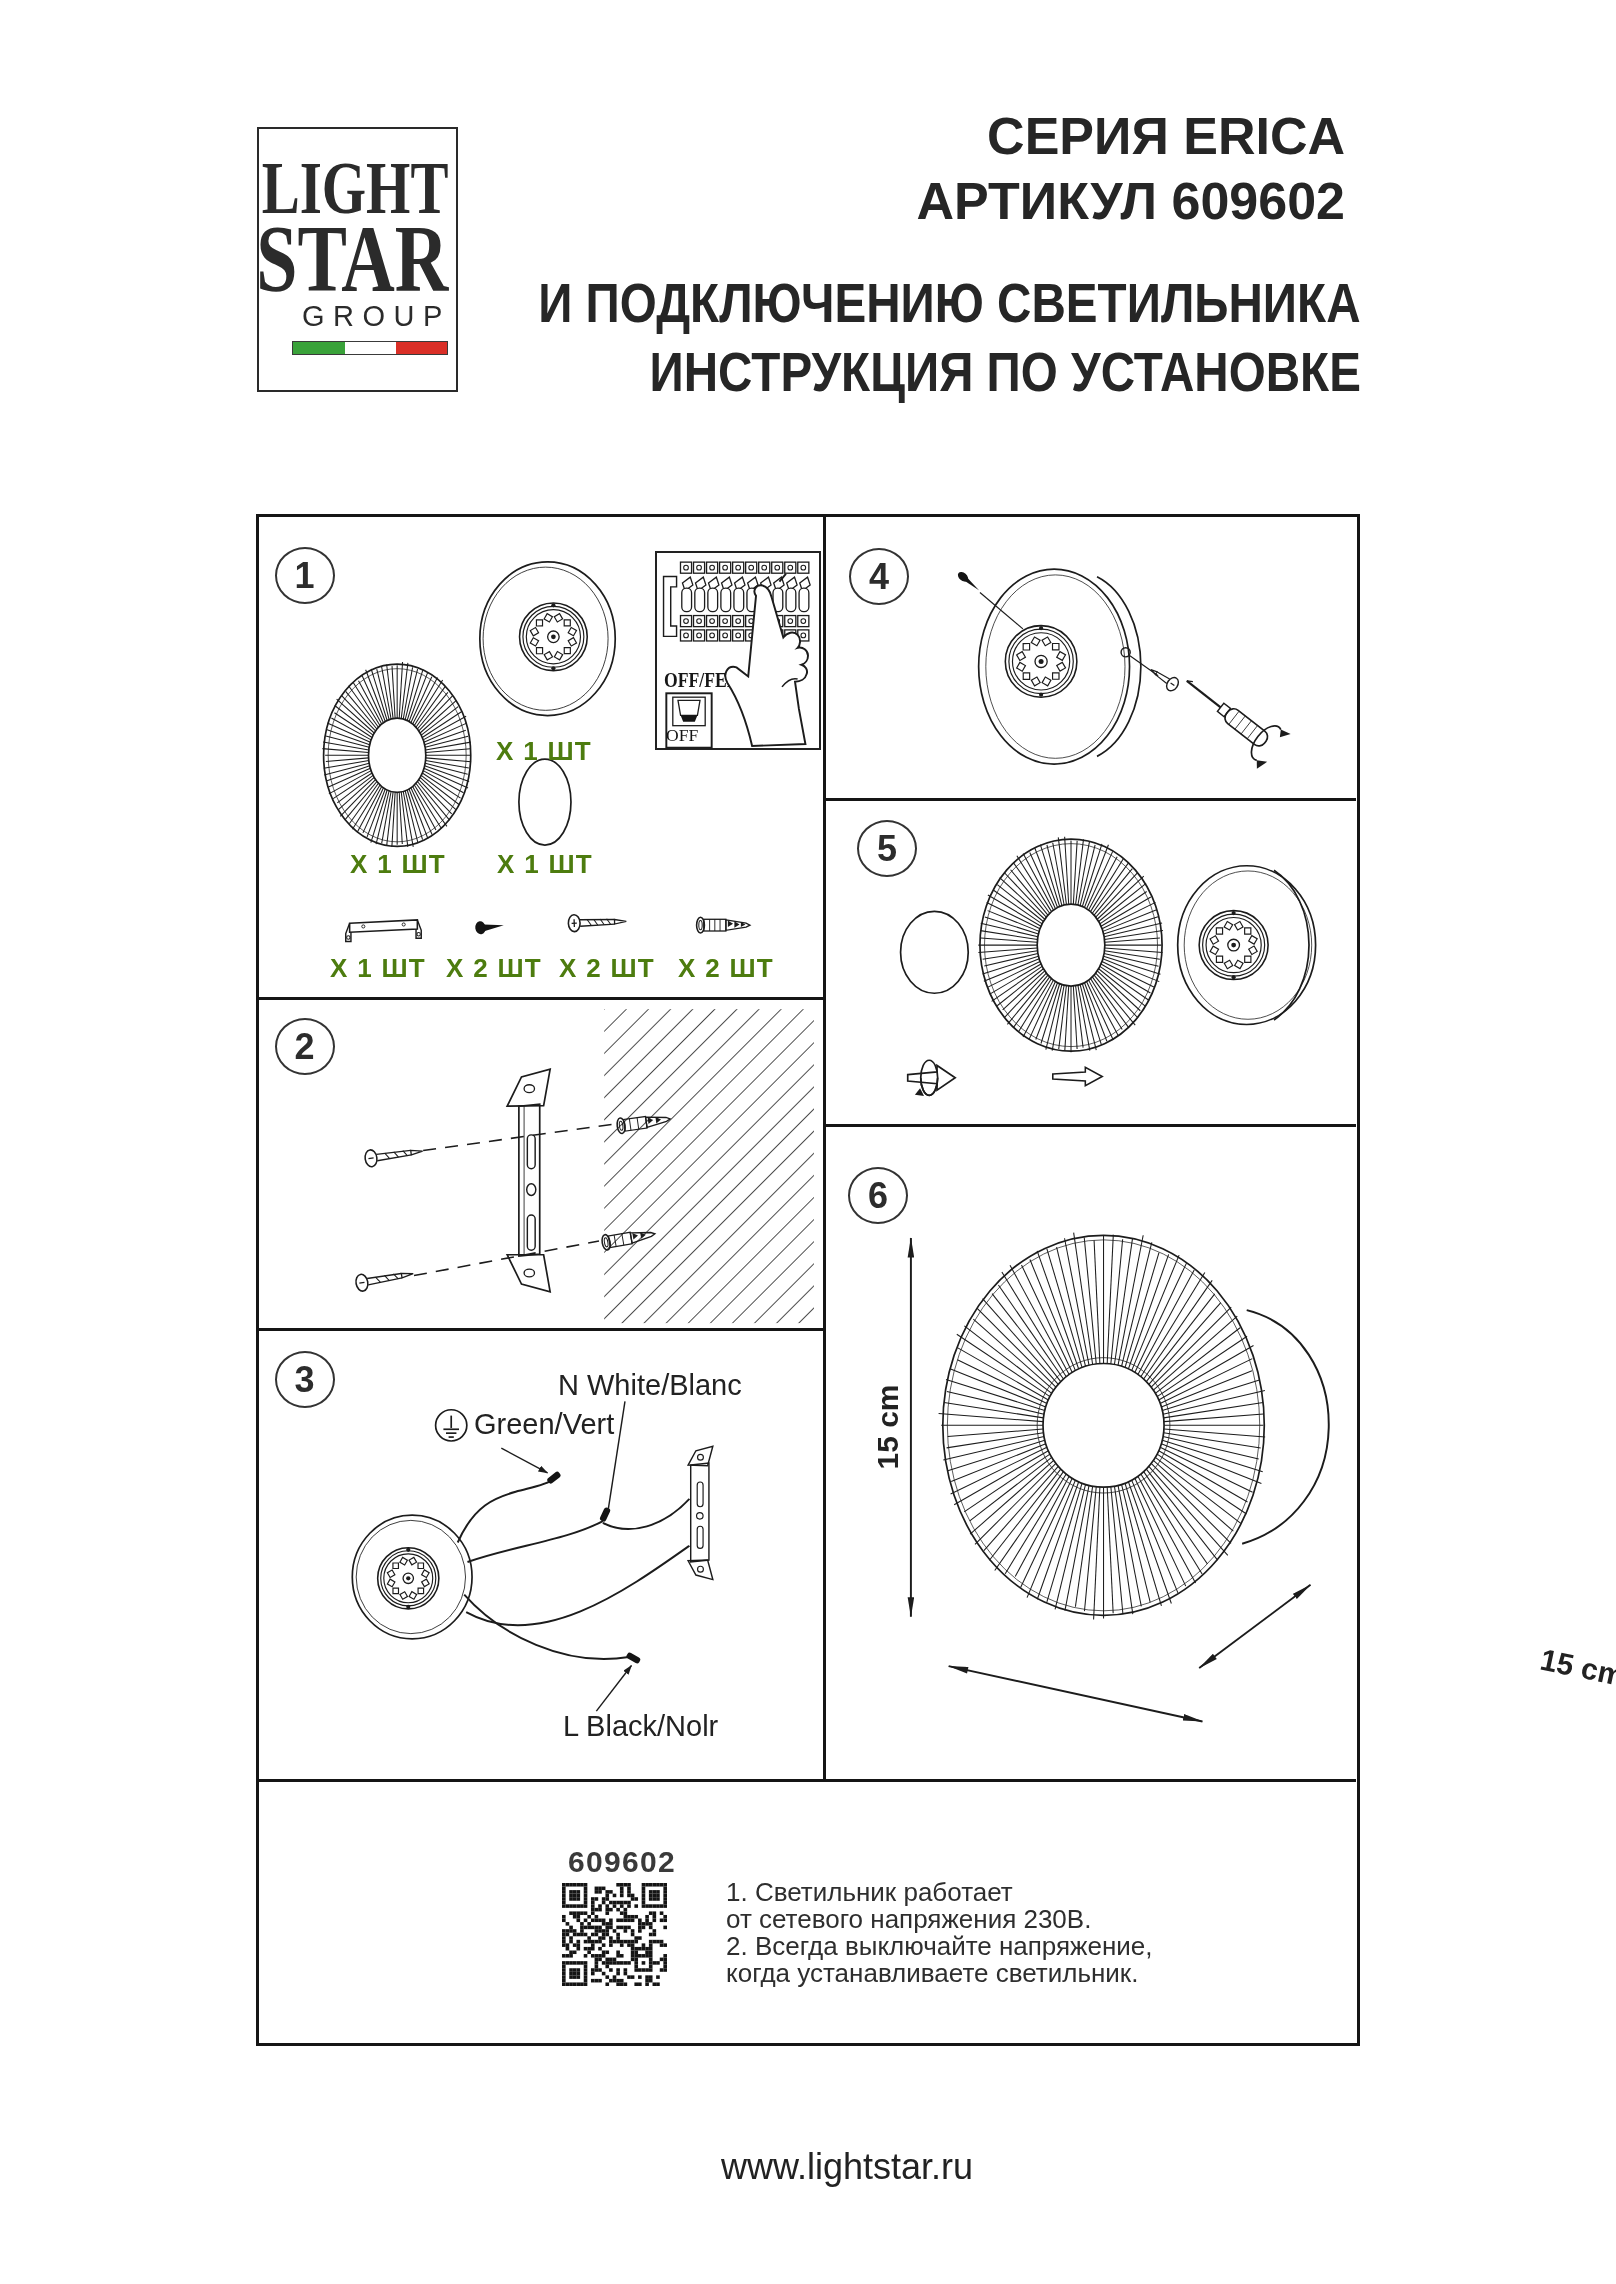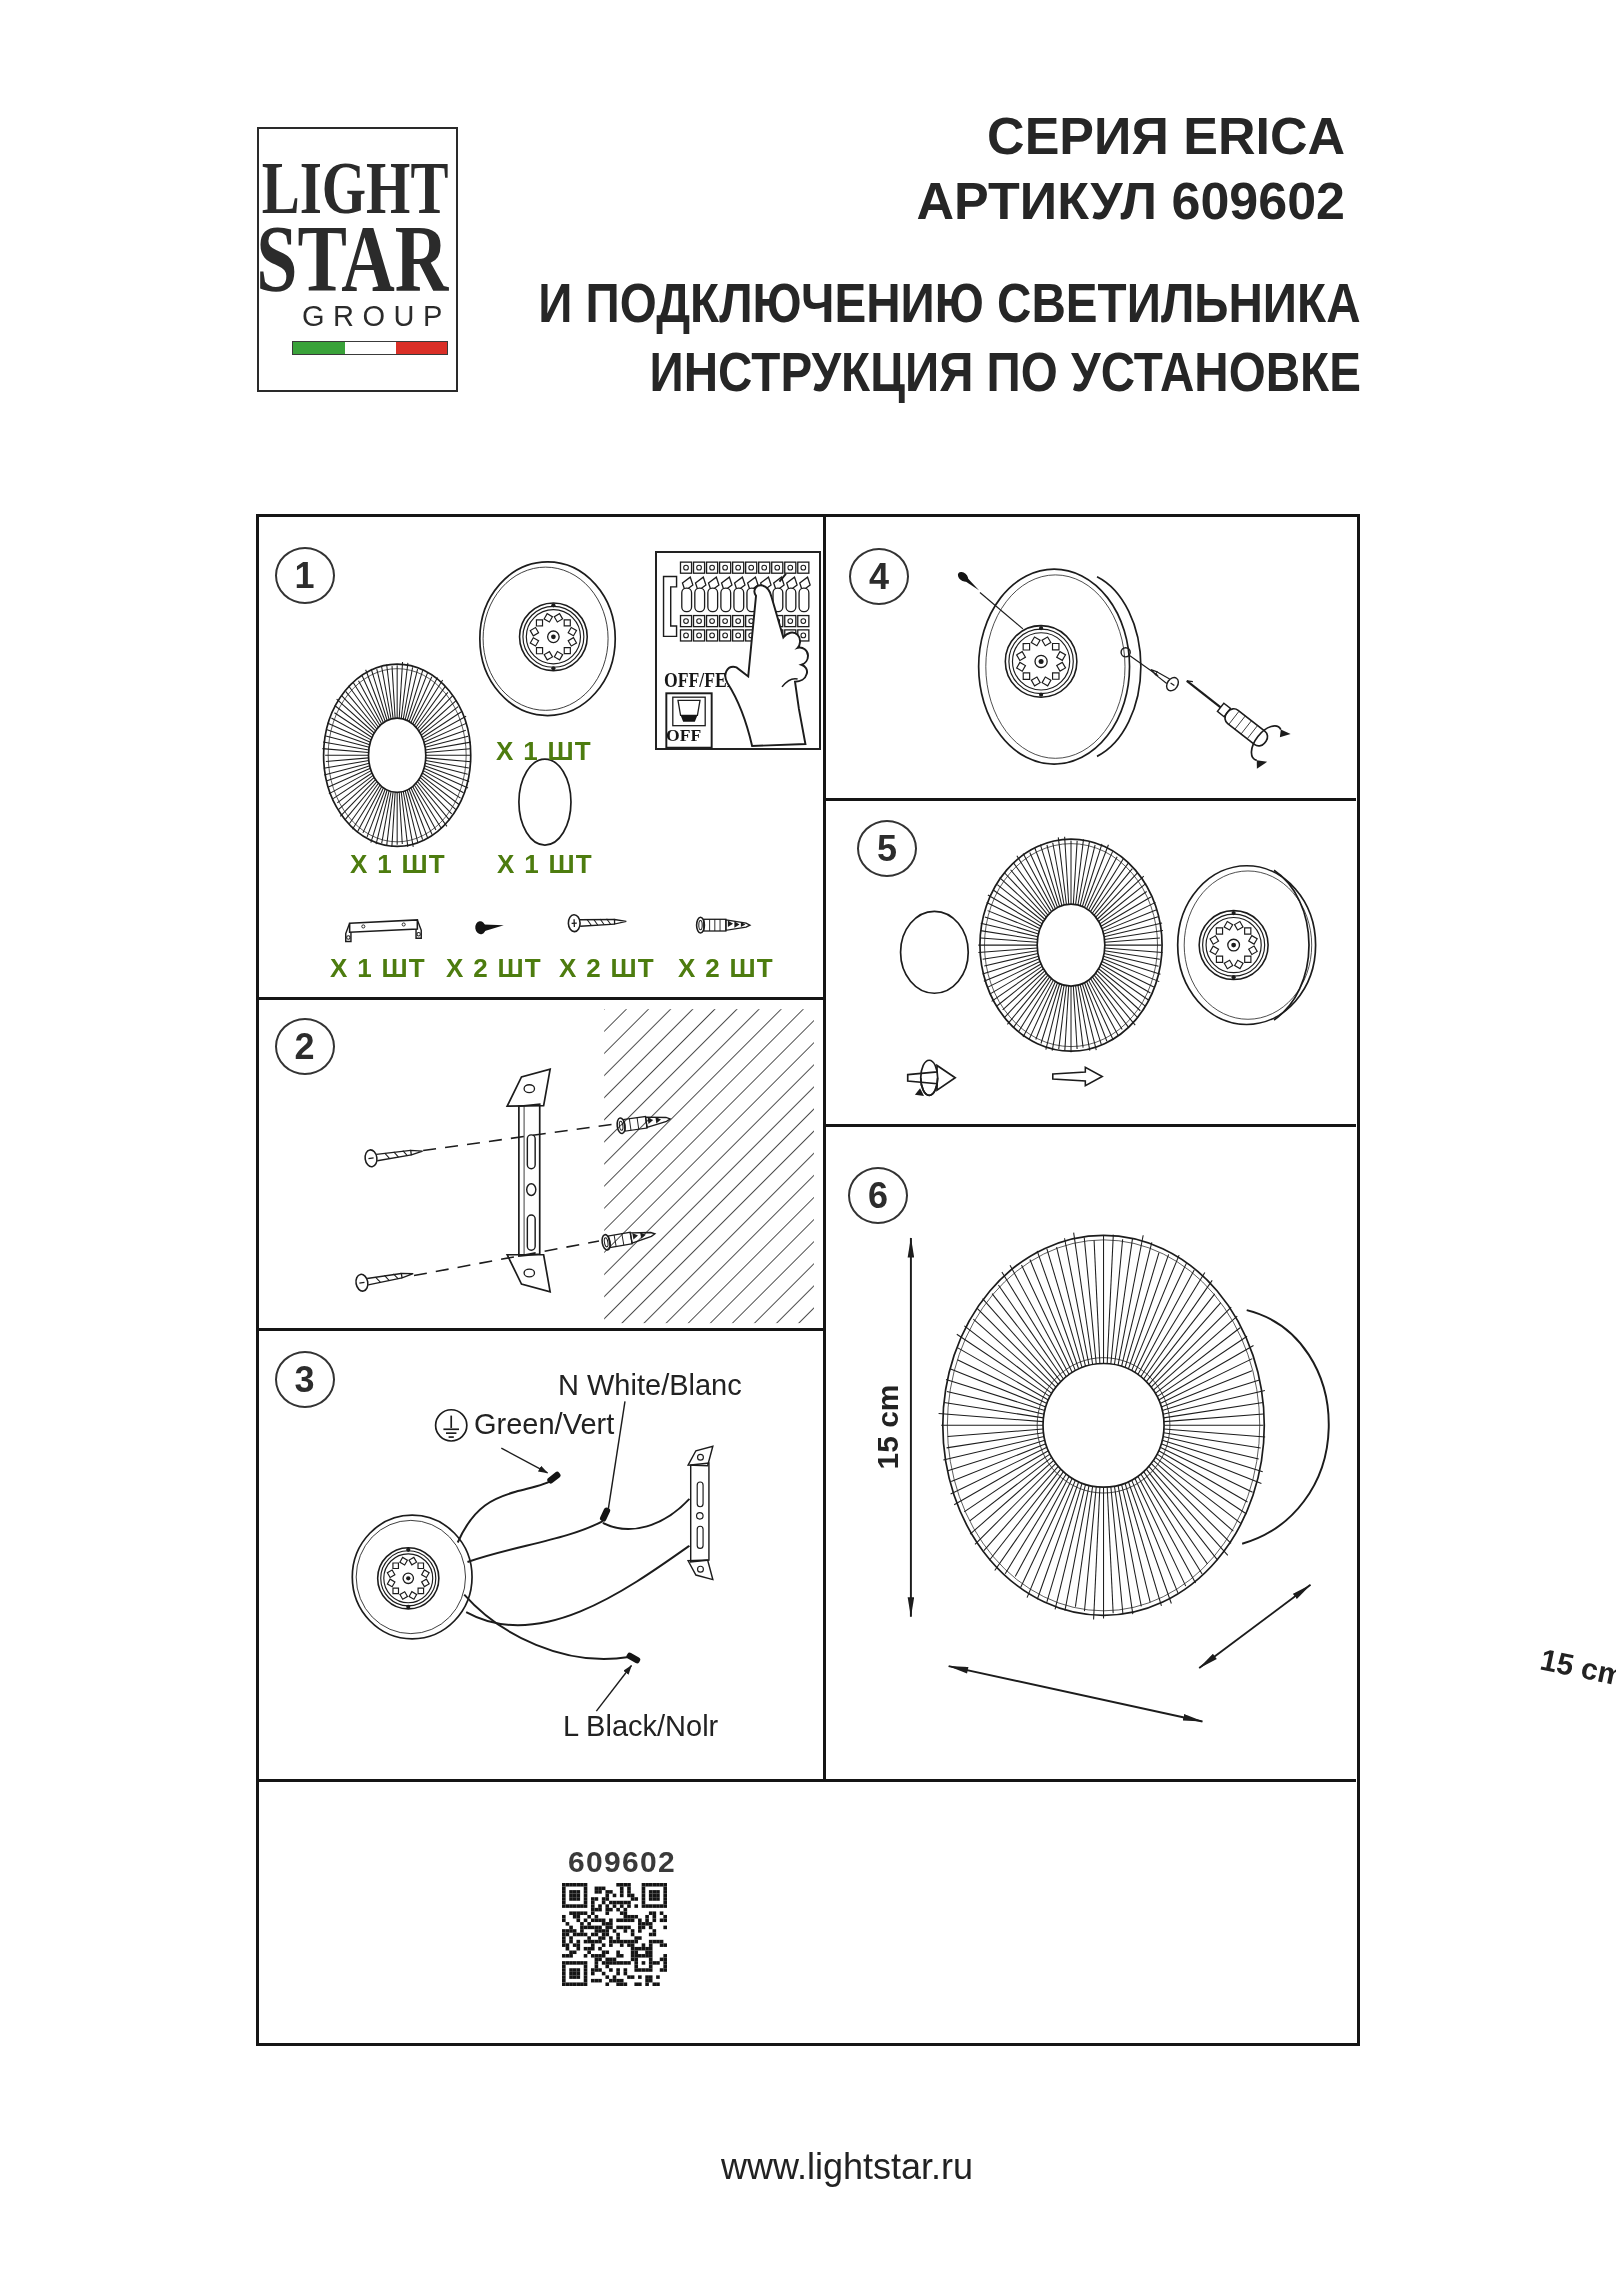--- a/index.html
+++ b/index.html
@@ -29,21 +29,21 @@
   .badge{position:absolute;width:60px;height:57px;border:2.6px solid #333;border-radius:50%;box-sizing:border-box;
          display:flex;align-items:center;justify-content:center;font-size:36px;font-weight:700;color:#2c2c2c;background:#fff;}
   .qty{position:absolute;transform:translateX(-50%);font-size:26px;font-weight:700;letter-spacing:1.3px;color:#4d7c0f;white-space:nowrap;}
   .wirelab{position:absolute;font-size:29px;font-weight:500;color:#222;white-space:nowrap;}
   .dimlab{position:absolute;font-size:30px;font-weight:700;color:#222;white-space:nowrap;text-align:center;}
   
   .inset{left:396px;top:34px;width:166px;height:199px;border:2.6px solid #222;box-sizing:border-box;background:#fff;}
   .offferme{position:absolute;left:6.5px;top:115px;font-family:"Liberation Serif","DejaVu Serif",serif;font-size:21.5px;font-weight:700;
             transform:scaleX(0.82);transform-origin:0 50%;white-space:nowrap;color:#161616;}
   .offlab{position:absolute;left:9px;top:172px;width:31px;text-align:center;font-family:"Liberation Serif","DejaVu Serif",serif;
-          font-size:17.6px;font-weight:700;color:#161616;}
+          font-size:17.6px;font-weight:400;color:#161616;}
   
   .article{position:absolute;left:309px;top:1328px;font-size:30px;font-weight:600;letter-spacing:1.3px;color:#3a3a3a;}
   .notes{position:absolute;left:467px;top:1362px;font-size:26px;line-height:27px;font-weight:400;color:#2e2e2e;white-space:nowrap;}
   .site{left:606px;top:2146px;width:482px;text-align:center;font-size:36px;font-weight:400;color:#222;}
 </style>
 </head>
 <body>
 
 <div class="page">
 
@@ -1230,17 +1230,23 @@
         <rect x="12" y="28" width="1" height="1" fill="#141414"></rect>
         <rect x="15" y="28" width="1" height="1" fill="#141414"></rect>
         <rect x="16" y="28" width="1" height="1" fill="#141414"></rect>
         <rect x="17" y="28" width="1" height="1" fill="#141414"></rect>
         <rect x="20" y="28" width="1" height="1" fill="#141414"></rect>
         <rect x="21" y="28" width="1" height="1" fill="#141414"></rect>
         <rect x="23" y="28" width="1" height="1" fill="#141414"></rect>
         <rect x="25" y="28" width="1" height="1" fill="#141414"></rect>
         <rect x="26" y="28" width="1" height="1" fill="#141414"></rect>
       </svg>
+    <div class="notes">
+      <div>1. Светильник работает</div>
+      <div>от сетевого напряжения 230В.</div>
+      <div>2. Всегда выключайте напряжение,</div>
+      <div>когда устанавливаете светильник.</div>
+    </div>
   </div>
 
   <div class="abs site">www.lightstar.ru</div>
 </div>
 
 
 </body></html>

